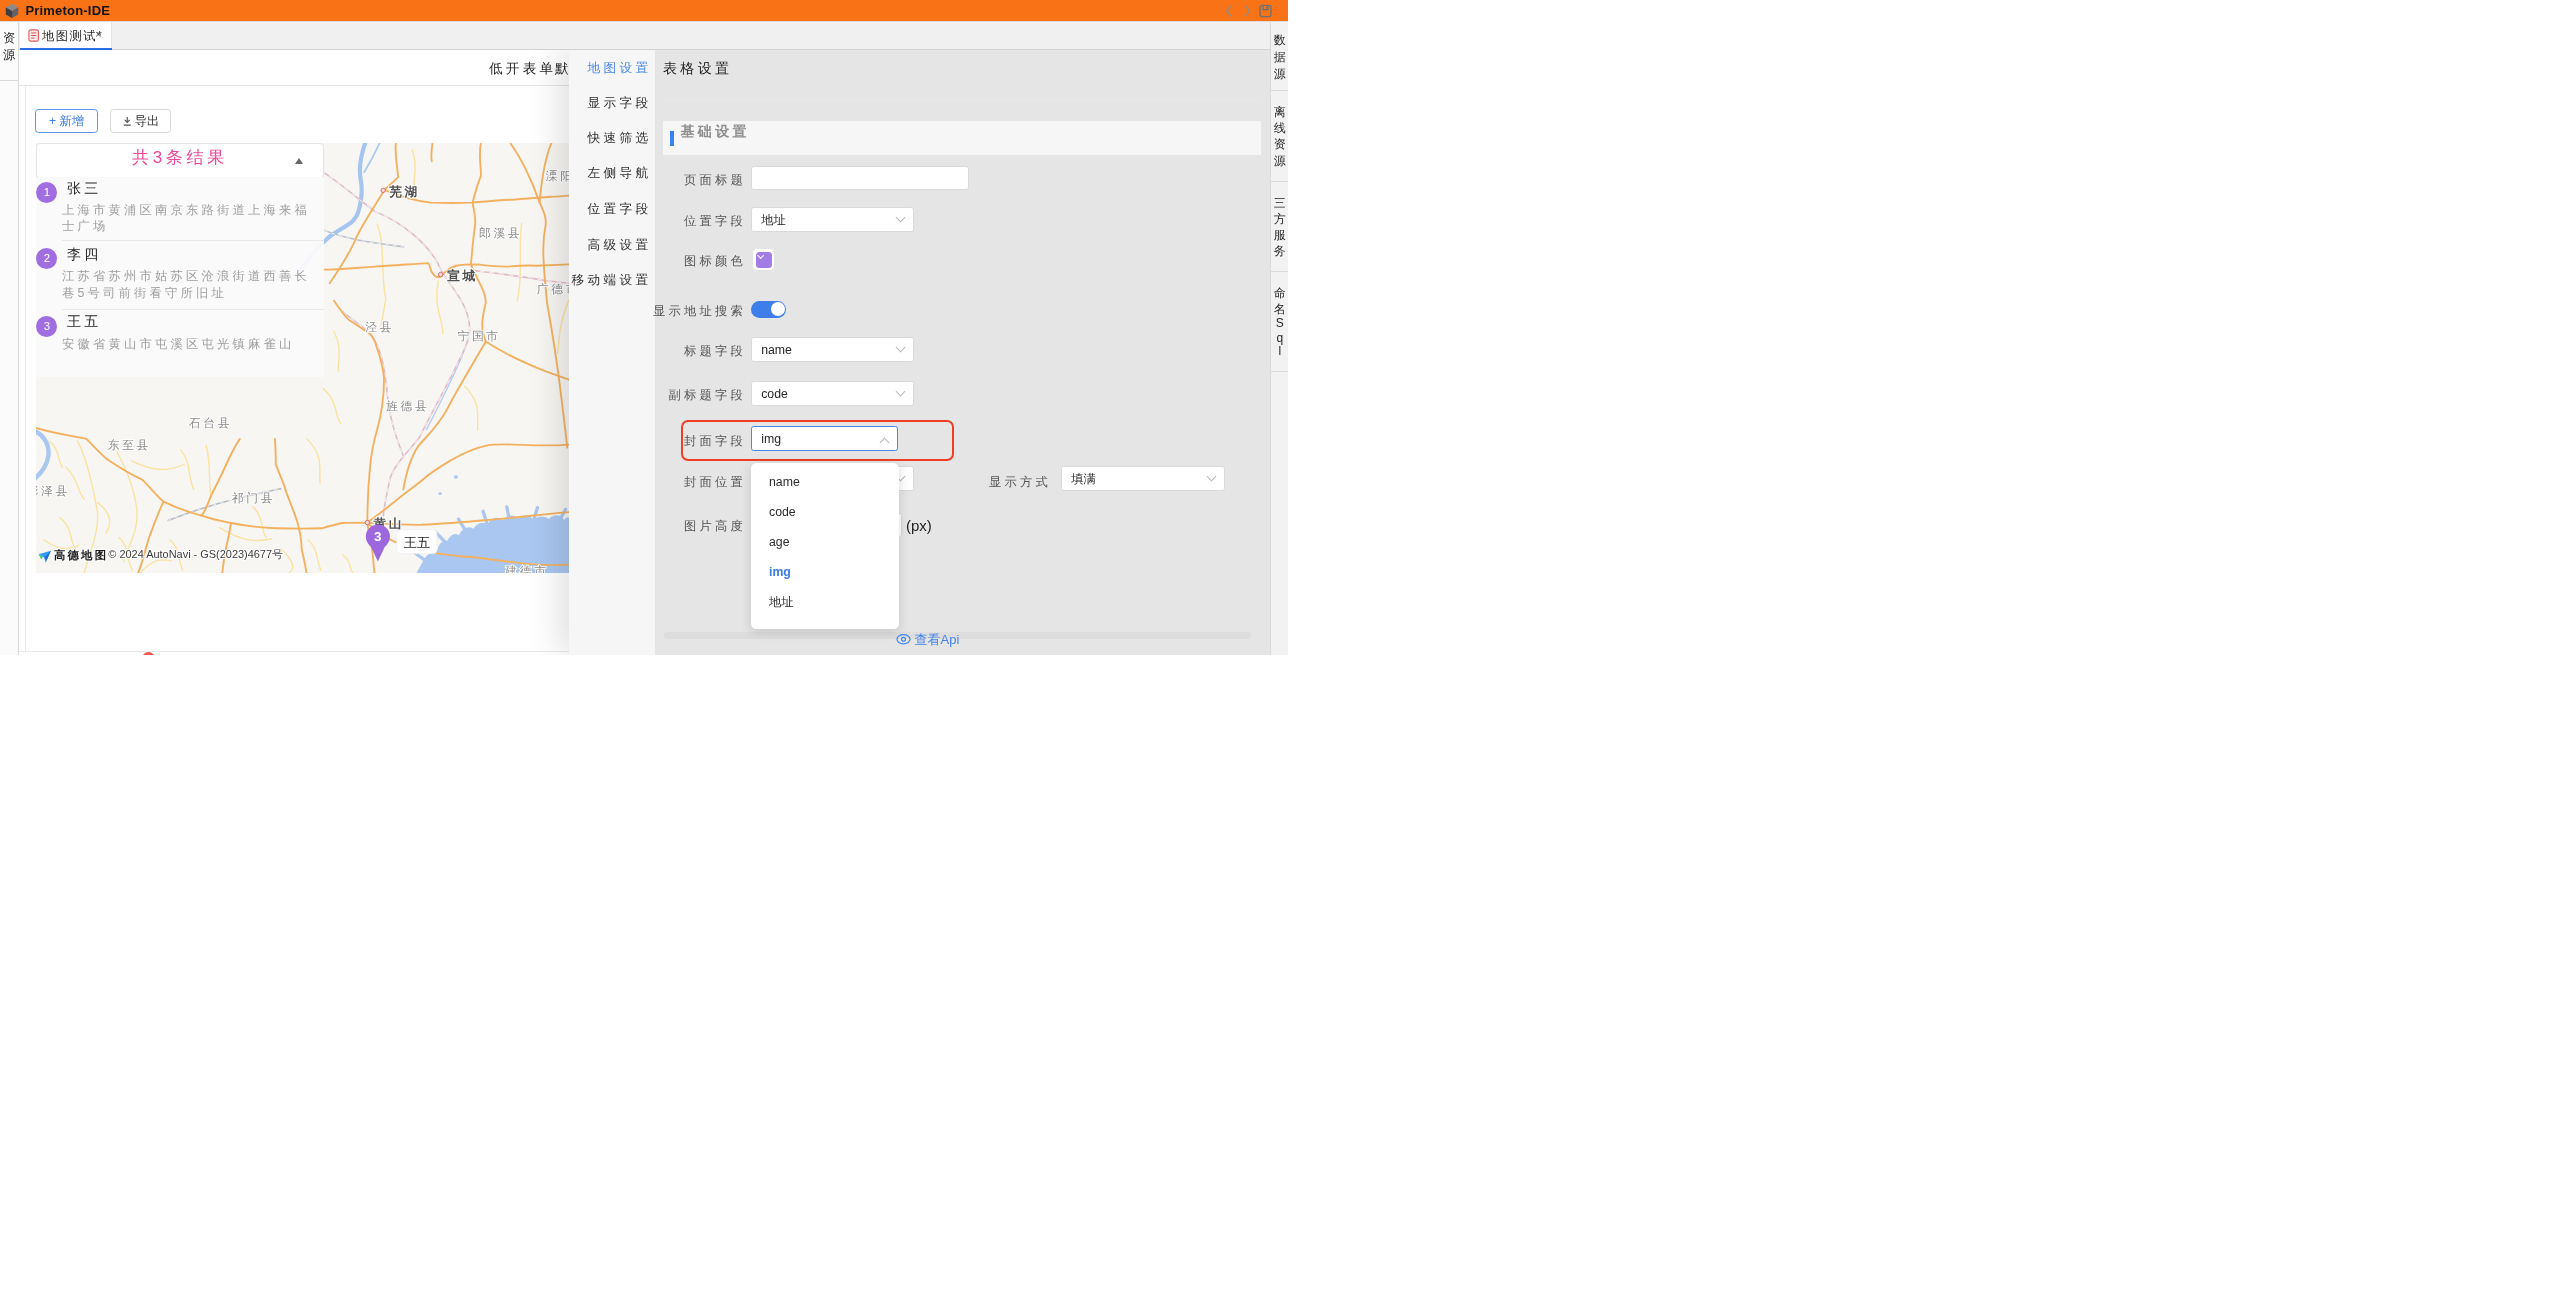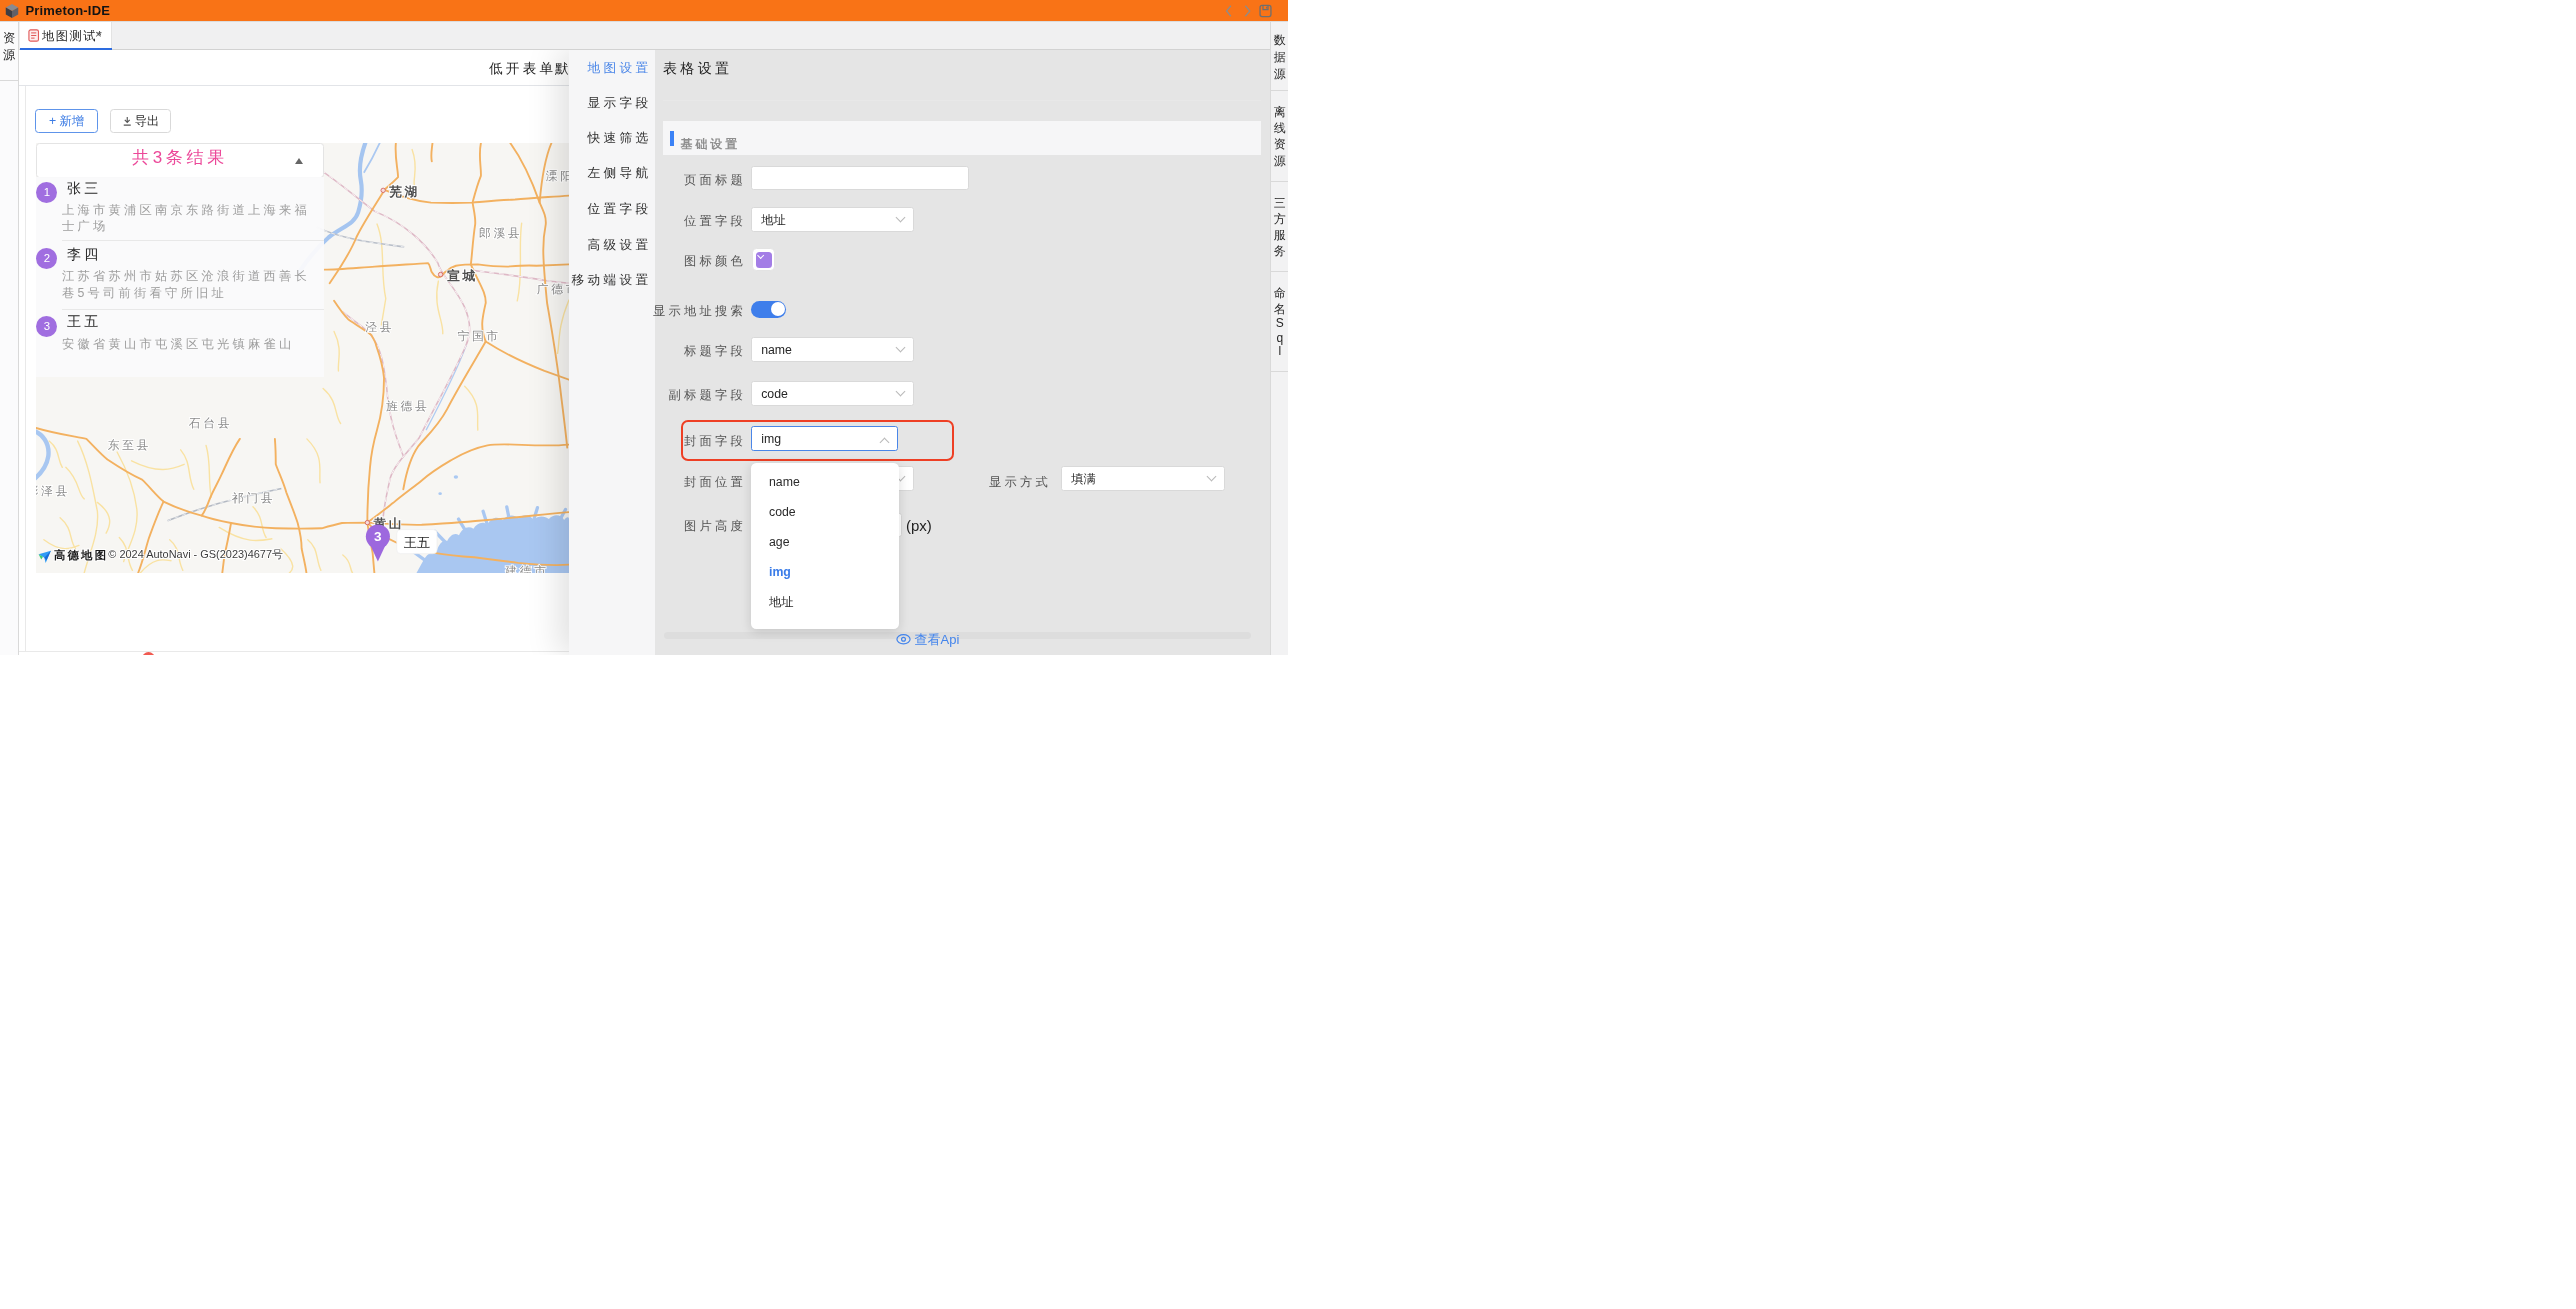--- a/index.html
+++ b/index.html
@@ -48,21 +48,21 @@
 .isep{position:absolute;left:26px;right:0;border-top:0.9px solid #e8e8e8;}
 
 #drawer{position:absolute;left:569px;top:50px;width:702px;height:605px;background:#e5e5e5;box-shadow:-8.8px 0 32px rgba(0,0,0,0.13);padding-left:12px;}
 #dmenu{position:absolute;left:0;top:0;width:86px;height:605px;background:#f6f6f7;}
 .mitem{position:absolute;right:3.5px;font-size:12.7px;color:#303030;white-space:nowrap;letter-spacing:0.26em;}
 .mitem.sel{color:#4a86e8;}
 #dtitle{position:absolute;left:94px;top:9.6px;font-size:14px;color:#1f1f1f;font-weight:500;letter-spacing:0.24em;}
 #ddiv{position:absolute;left:94px;top:50px;width:598px;border-top:0.9px solid #e8e8e8;}
 #secbar{position:absolute;left:94px;top:71px;width:598px;height:34px;background:#f6f6f7;}
 #secbar .acc{position:absolute;left:6.6px;top:10px;width:4px;height:15.3px;background:#3b82f6;}
-#secbar .st{position:absolute;left:17.5px;top:15px;font-size:12px;font-weight:600;color:#8f8f8f;letter-spacing:0.24em;}
+#secbar .st{position:absolute;left:17.5px;top:2px;font-size:14px;font-weight:600;color:#8f8f8f;letter-spacing:0.24em;}
 .flabel{position:absolute;font-size:12.3px;color:#545454;white-space:nowrap;right:525px;letter-spacing:0.26em;}
 .fsel{position:absolute;left:182px;width:163px;height:25px;border:0.9px solid #d9d9d9;border-radius:2.6px;background:#fff;font-size:12.3px;color:#262626;line-height:24px;padding-left:9.2px;}
 .fsel .chev{position:absolute;right:8.8px;top:9.6px;width:7px;height:7px;border-right:1.4px solid #b9b9b9;border-bottom:1.4px solid #b9b9b9;transform:rotate(45deg);margin-top:-3.5px;}
 .chevup{position:absolute;right:8.8px;top:12.3px;width:7px;height:7px;border-right:1.4px solid #b9b9b9;border-bottom:1.4px solid #b9b9b9;transform:rotate(-135deg);}
 #inp1{position:absolute;left:182px;top:116px;width:218px;height:24px;border:0.9px solid #d9d9d9;border-radius:2.6px;background:#fff;}
 #colorbox{position:absolute;left:183px;top:198px;width:23px;height:23px;border:0.9px solid #e3e3e3;border-radius:4.4px;background:#fff;}
 #colorbox .in{position:absolute;left:2.6px;top:2.6px;width:16.7px;height:16.7px;border-radius:3.5px;background:#a37de6;}
 #colorbox .ch{position:absolute;left:5.3px;top:4.4px;width:5.3px;height:5.3px;border-right:1.2px solid #fff;border-bottom:1.2px solid #fff;transform:rotate(45deg);}
 #toggle{position:absolute;left:182px;top:251px;width:35px;height:16.7px;border-radius:8.8px;background:#3e7eeb;}
 #toggle .kn{position:absolute;right:1.3px;top:1.3px;width:14px;height:14px;border-radius:50%;background:#fff;}

